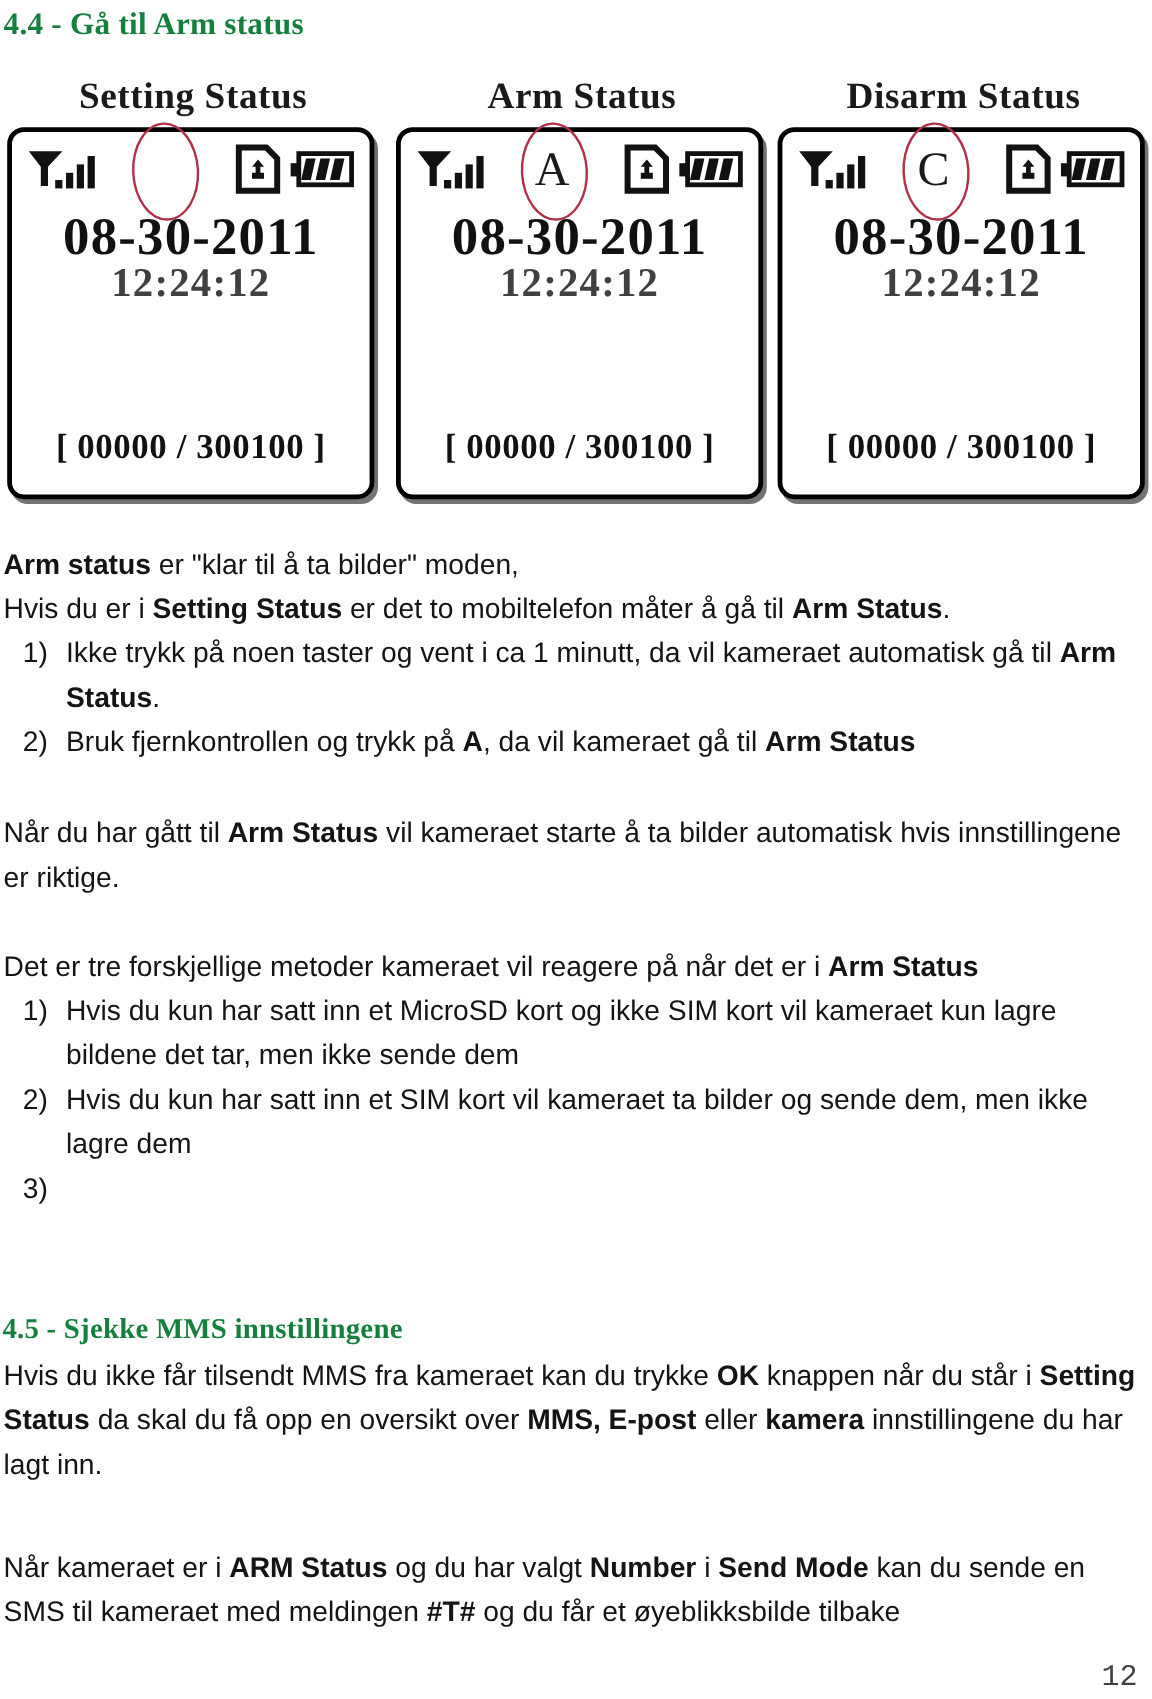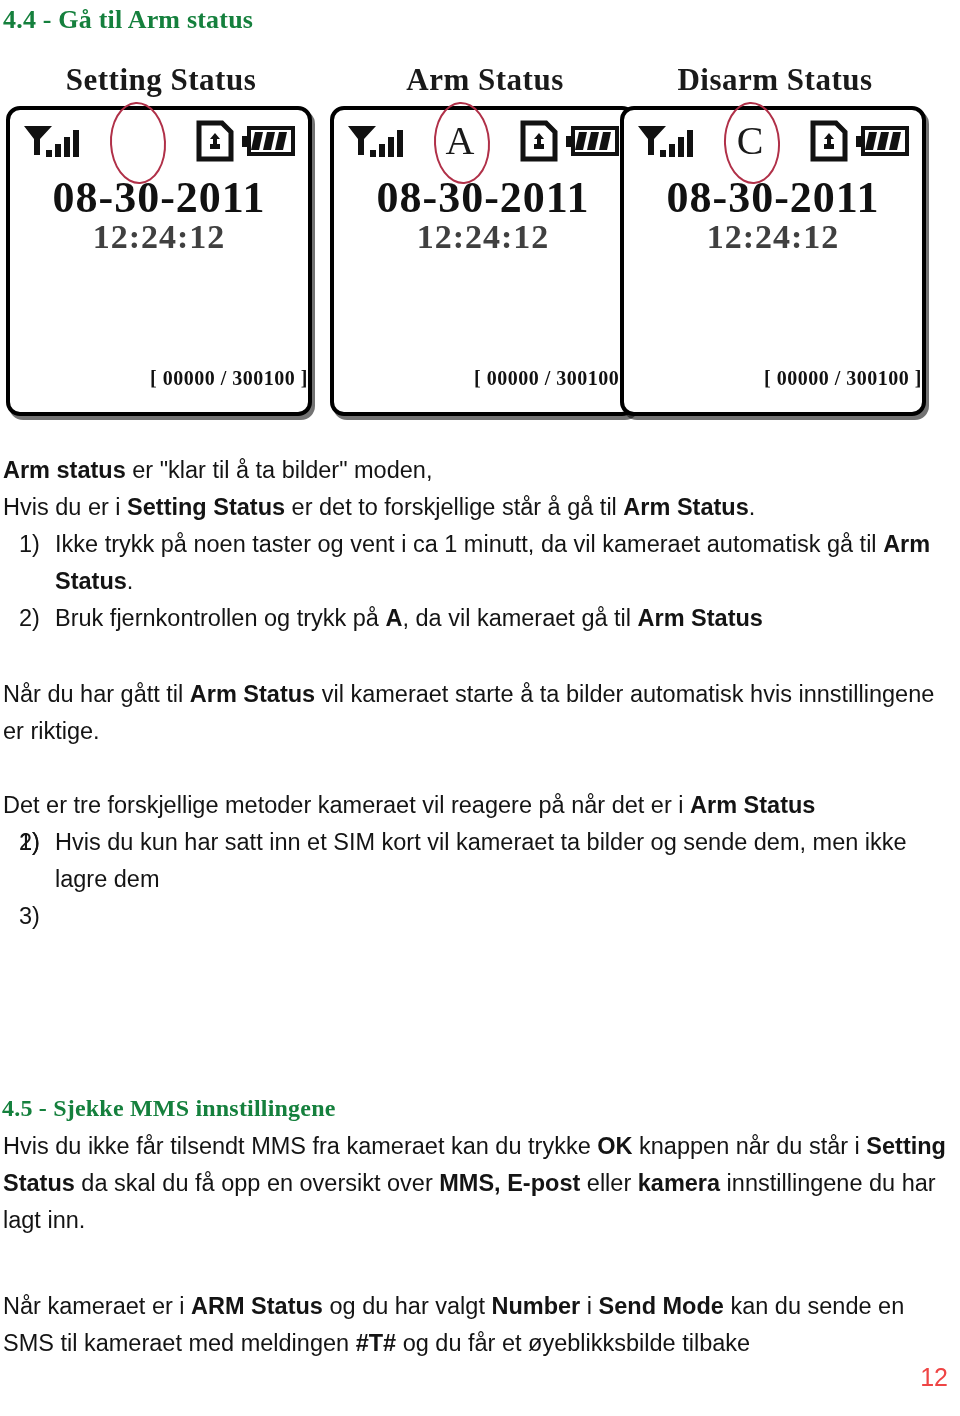--- a/index.html
+++ b/index.html
@@ -62,21 +62,21 @@
     height: 380px;
   }
   .screen-col {
     position: absolute;
     top: 0;
     width: 310px;
     height: 380px;
   }
   #col0 { left: 6px; }
   #col1 { left: 330px; }
-  #col2 { left: 620px; }
+  #col2 { left: 648px; }
 
   .screen-title {
     font-family: "Liberation Serif", serif;
     font-weight: bold;
     font-size: 31px;
     color: #1a1a1a;
     text-align: center;
     letter-spacing: 0.5px;
     height: 48px;
     line-height: 44px;
@@ -176,24 +176,24 @@
     font-weight: bold;
     font-size: 34px;
     letter-spacing: 1px;
     color: #404040;
   }
   .lcd-counter {
     position: absolute;
     left: 0;
     bottom: 22px;
     width: 100%;
-    text-align: right;
+    text-align: center;
     font-family: "Liberation Serif", serif;
     font-weight: bold;
-    font-size: 20px;
+    font-size: 29px;
     letter-spacing: 0.5px;
     color: #111;
     white-space: nowrap;
   }
 
   
   .body-block {
     position: absolute;
     left: 3px;
     width: 954px;
@@ -220,23 +220,24 @@
   .li .num {
     position: absolute;
     left: 16px;
     top: 0;
   }
 
   
   .page-number {
     position: absolute;
     right: 12px;
-    bottom: 24px;
+    bottom: 4px;
     font-size: 25px;
-    color: #ef4444;
+    color: #404040;
+    font-family: Liberation Mono, monospace;
   }
 </style>
 </head>
 <body>
 
 <div class="page">
 
   <div class="sec-heading" id="h44">4.4 - Gå til Arm status</div>
 
   <div class="figure">
@@ -357,21 +358,21 @@
         </div>
         <div class="lcd-date">08-30-2011</div>
         <div class="lcd-time">12:24:12</div>
         <div class="lcd-counter">[ 00000 / 300100 ]</div>
       </div>
     </div>
   </div>
 
   <div class="body-block" style="top:452px;">
     <p><b>Arm status</b><span> er "klar til å ta bilder" moden,</span></p>
-    <p><span>Hvis du er i </span><b>Setting Status</b><span> er det to forskjellige står å gå til </span><b>Arm Status</b><span>.</span></p>
+    <p><span>Hvis du er i </span><b>Setting Status</b><span> er det to mobiltelefon måter å gå til </span><b>Arm Status</b><span>.</span></p>
   </div>
 
   <div class="numlist" style="top:526px;">
     <p class="li">
       <span class="num">1)</span><span>Ikke trykk på noen taster og vent i ca 1 minutt, da vil kameraet automatisk gå til </span><b>Arm Status</b><span>.</span>
     </p>
     <p class="li">
       <span class="num">2)</span><span>Bruk fjernkontrollen og trykk på </span><b>A</b><span>, da vil kameraet gå til </span><b>Arm Status</b>
     </p>
   </div>
@@ -379,21 +380,21 @@
   <div class="body-block" style="top:676px;">
     <p><span>Når du har gått til </span><b>Arm Status</b><span> vil kameraet starte å ta bilder automatisk hvis innstillingene er riktige.</span></p>
   </div>
 
   <div class="body-block" style="top:787px;">
     <p><span>Det er tre forskjellige metoder kameraet vil reagere på når det er i </span><b>Arm Status</b></p>
   </div>
 
   <div class="numlist" style="top:824px;">
     <p class="li">
-      <span class="num">1)</span>
+      <span class="num">1)</span><span>Hvis du kun har satt inn et MicroSD kort og ikke SIM kort vil kameraet kun lagre bildene det tar, men ikke sende dem</span>
     </p>
     <p class="li">
       <span class="num">2)</span><span>Hvis du kun har satt inn et SIM kort vil kameraet ta bilder og sende dem, men ikke lagre dem</span>
     </p>
     <p class="li">
       <span class="num">3)</span>
     </p>
   </div>
 
   <div class="sec-heading" id="h45">4.5 - Sjekke MMS innstillingene</div>

